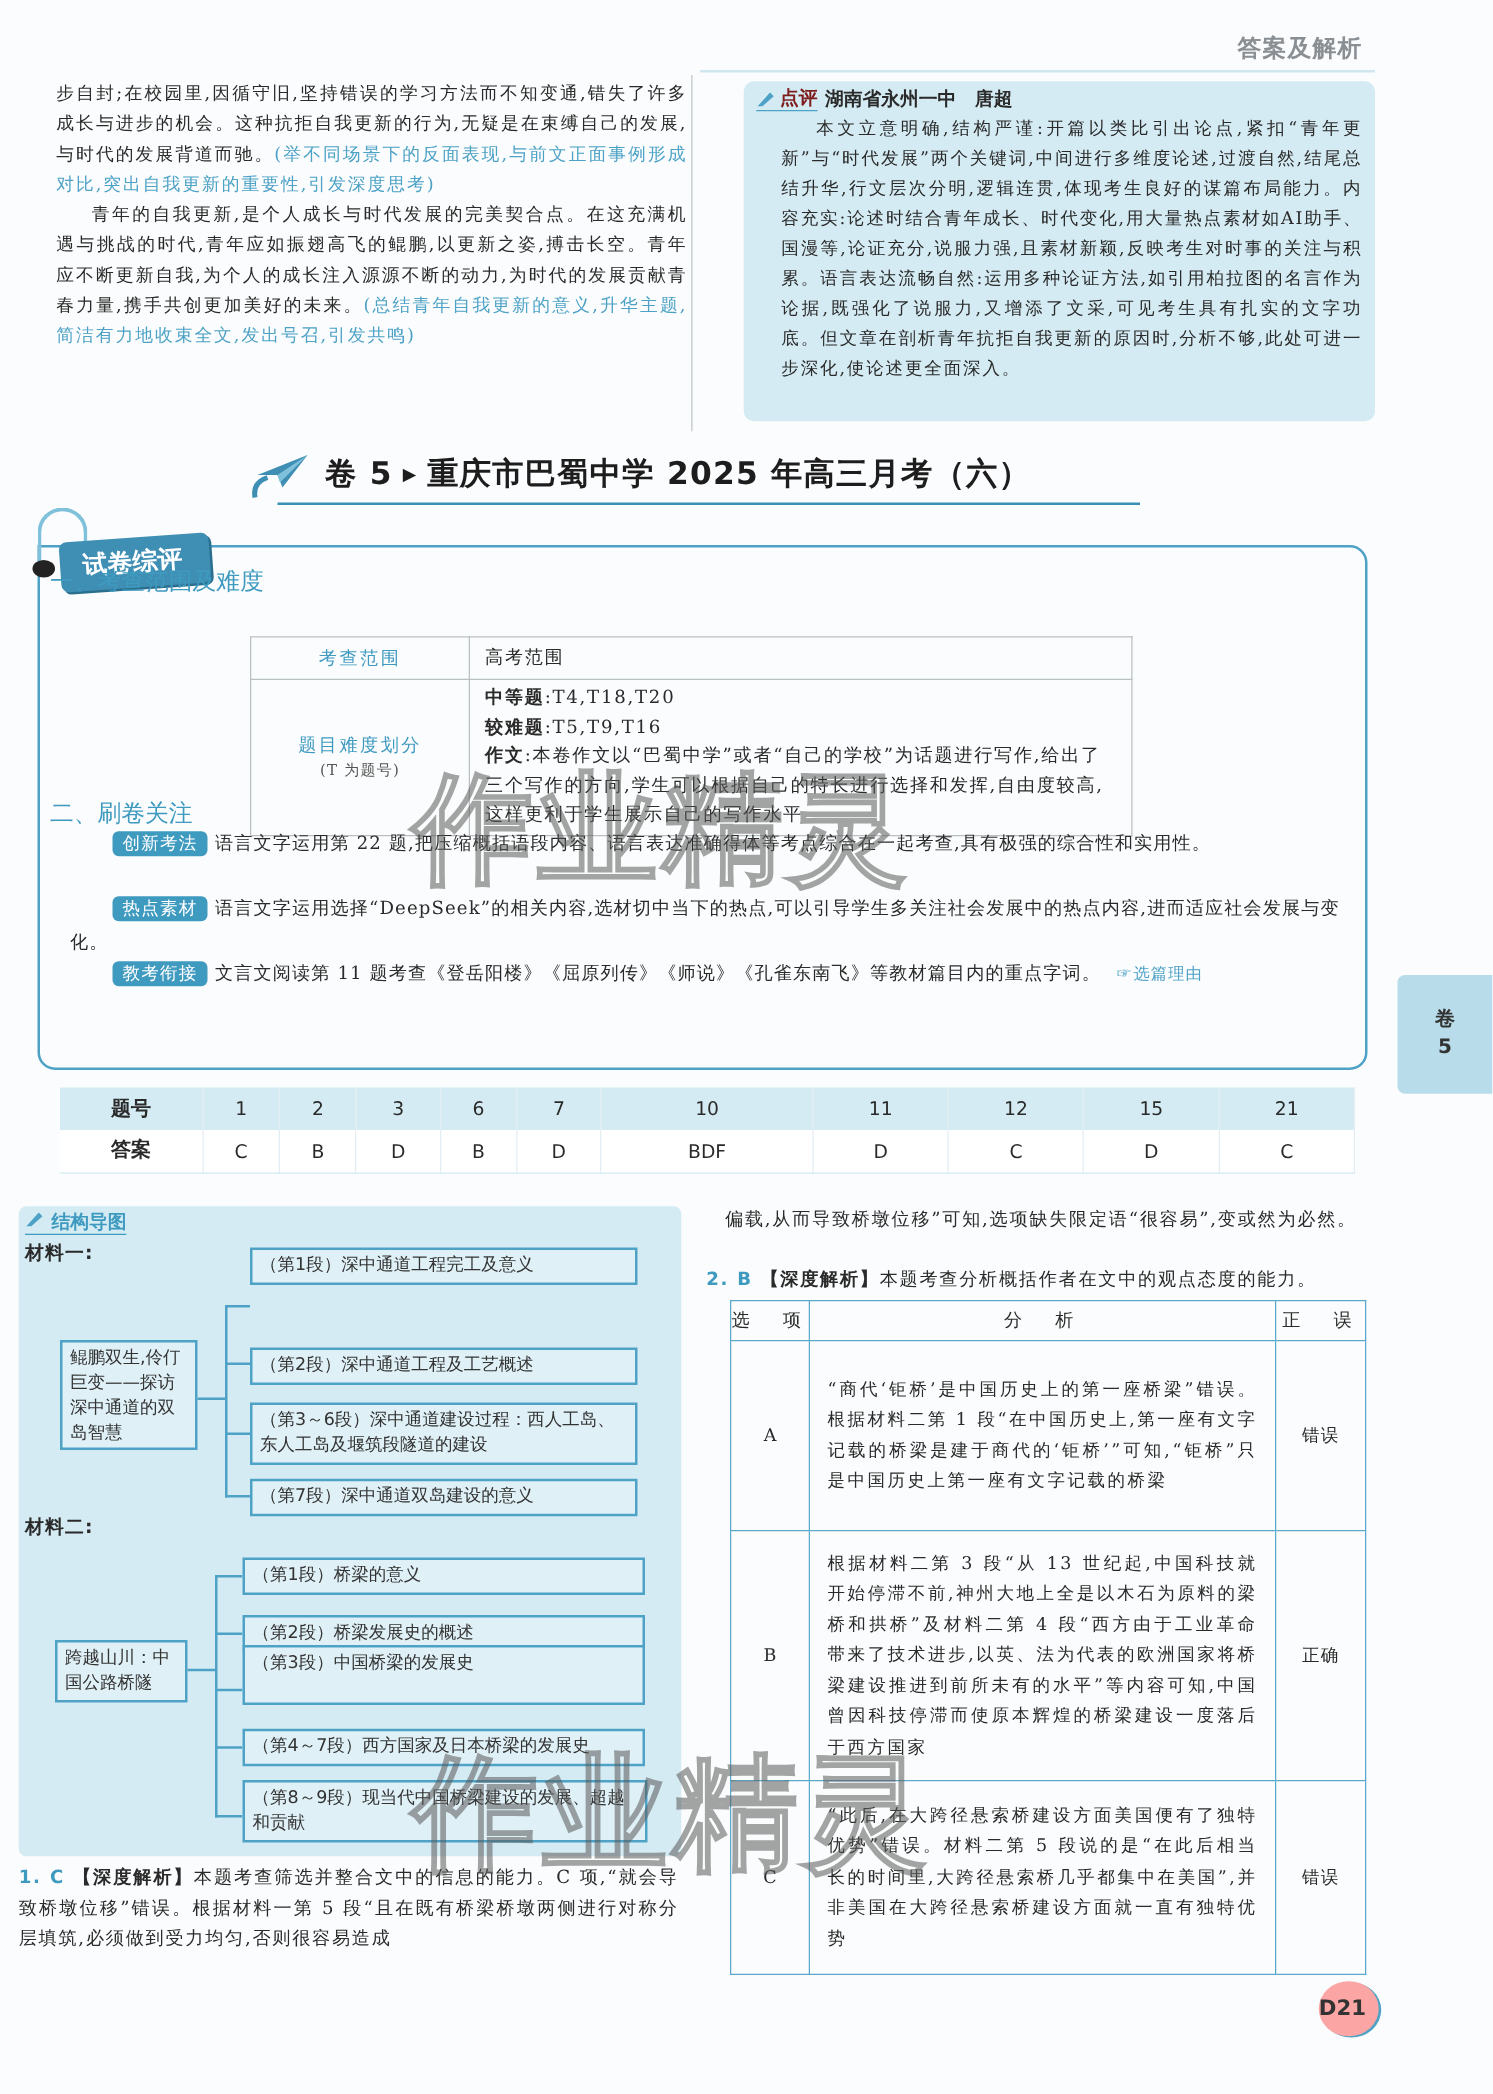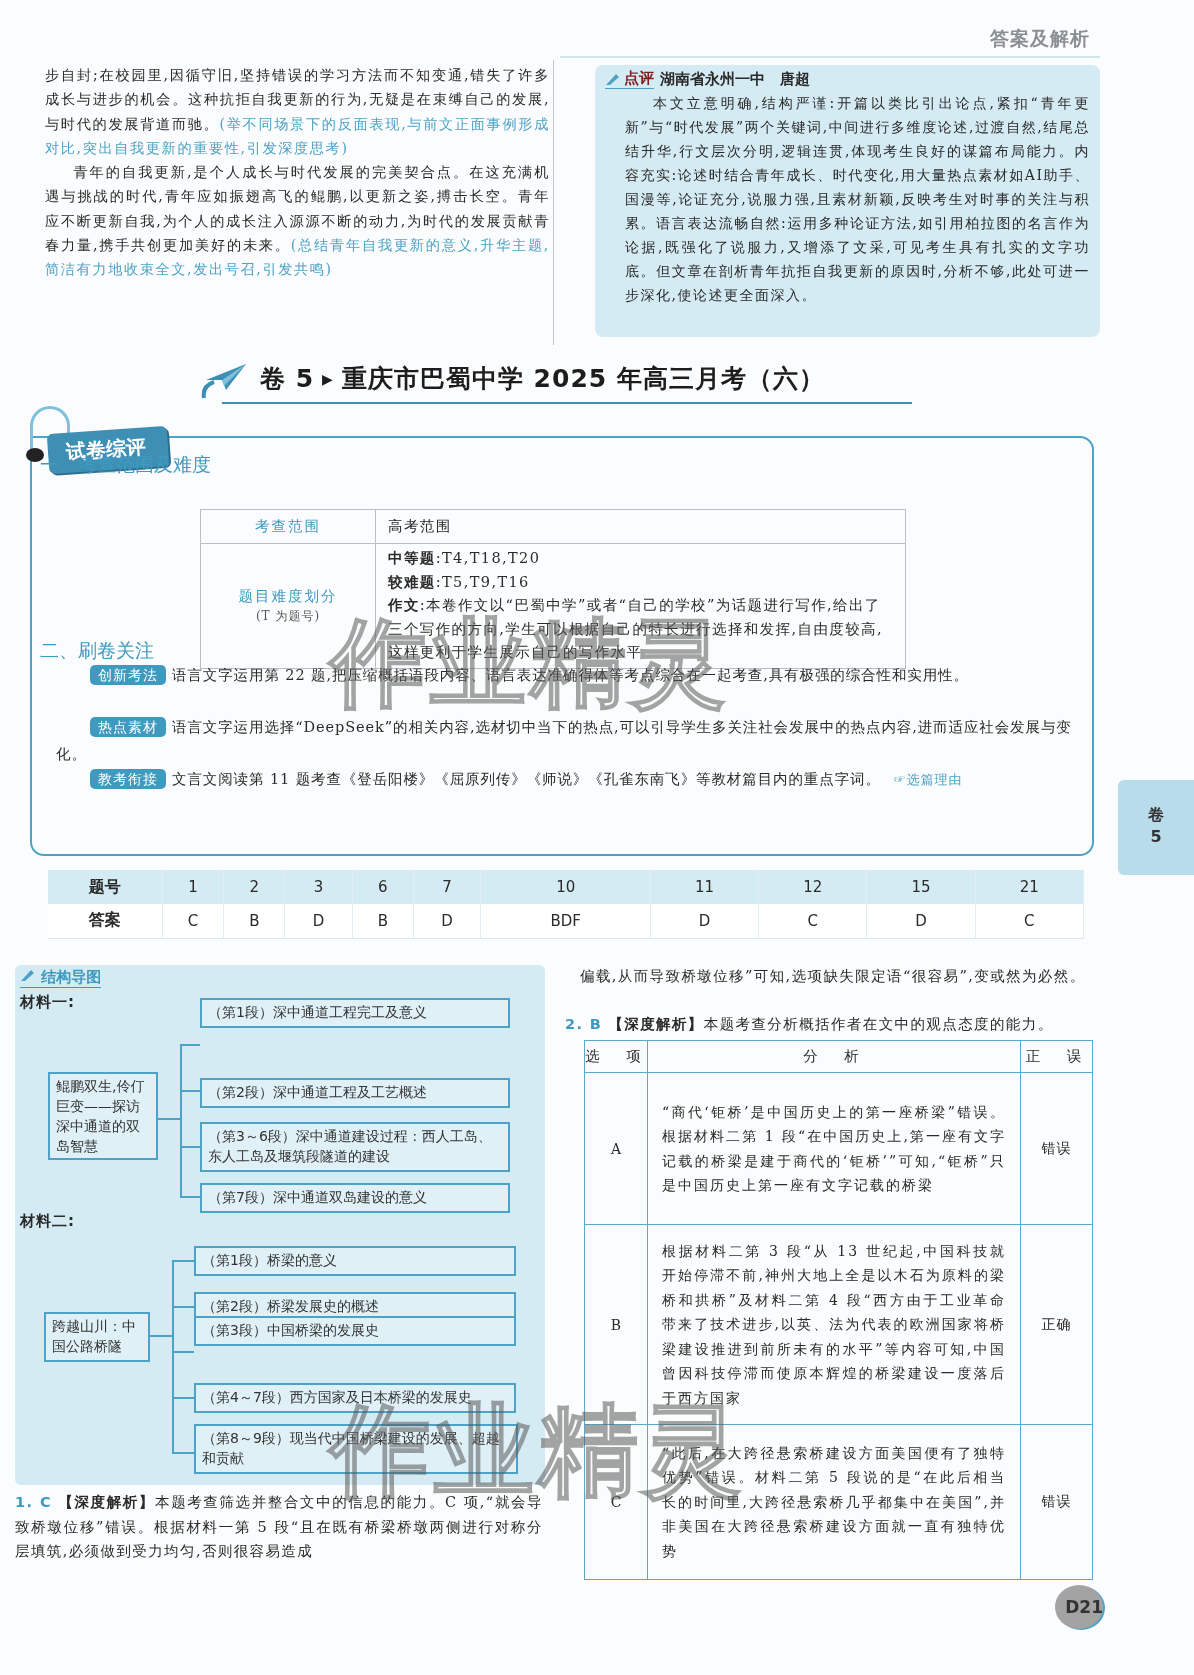--- a/index.html
+++ b/index.html
@@ -76,21 +76,21 @@
   .an-table { position: absolute; left: 584px; top: 1040px; width: 509px; border-collapse: collapse; font-size: 14px; }
   .an-table td, .an-table th { border: 1px solid #5aa9cc; vertical-align: middle; }
   .an-table th { font-family: "DejaVu Sans", sans-serif; font-weight: normal; height: 32px; font-size: 14.5px; letter-spacing: 6px; }
   .an-table td.opt { width: 63px; text-align: center; }
   .an-table td.res { width: 72px; text-align: center; letter-spacing: 1px; }
   .an-table td.txt { padding: 2px 14px; line-height: 24.5px; letter-spacing: 2px; text-align: justify; }
 
   
   .side-tab { position: absolute; left: 1118px; top: 780px; width: 76px; height: 95px; background: #b9dcea; border-radius: 6px 0 0 6px; font-family: "DejaVu Sans", sans-serif; font-weight: bold; font-size: 16px; text-align: center; padding-top: 24px; line-height: 22px; color: #333; }
 
-  .page-num { position: absolute; left: 1055px; top: 1585px; width: 48px; height: 44px; border-radius: 50%; background: #a3a3a3; box-shadow: 2px 1px 0 #4da2c6; font-family: "DejaVu Sans", sans-serif; font-weight: bold; font-size: 17px; text-align: right; line-height: 44px; color: #333; }
+  .page-num { position: absolute; left: 1055px; top: 1585px; width: 48px; height: 44px; border-radius: 50%; background: #fca5a5; box-shadow: 2px 1px 0 #4da2c6; font-family: "DejaVu Sans", sans-serif; font-weight: bold; font-size: 17px; text-align: left; line-height: 44px; color: #333; }
 
   .watermark { position: absolute; font-family: "DejaVu Sans", sans-serif; font-weight: bold; color: transparent; -webkit-text-stroke: 1.5px rgba(90,90,90,0.55); letter-spacing: 4px; pointer-events: none; }
 </style>
 </head>
 <body>
 
 <div class="page-header">答案及解析</div>
 <div class="header-line"></div>
 
 <div class="essay">
@@ -219,21 +219,21 @@
 <div class="mbox" style="left:44px; top:1312px; width:106px; height:50px;">跨越山川：中国公路桥隧</div>
 <div class="mline" style="left:150px; top:1335px; width:22px; height:2px;"></div>
 <div class="mline" style="left:172px; top:1260px; width:2px; height:194px;"></div>
 <div class="mline" style="left:172px; top:1260px; width:22px; height:2px;"></div>
 <div class="mline" style="left:172px; top:1306px; width:22px; height:2px;"></div>
 <div class="mline" style="left:172px; top:1351px; width:22px; height:2px;"></div>
 <div class="mline" style="left:172px; top:1397px; width:22px; height:2px;"></div>
 <div class="mline" style="left:172px; top:1452px; width:22px; height:2px;"></div>
 <div class="mbox" style="left:194px; top:1246px; width:322px; height:30px;">（第1段）桥梁的意义</div>
 <div class="mbox" style="left:194px; top:1292px; width:322px; height:30px;">（第2段）桥梁发展史的概述</div>
-<div class="mbox" style="left:194px; top:1316px; width:322px; height:30px;">（第3段）中国桥梁的发展史</div>
+<div class="mbox" style="left:194px; top:1316px; width:322px; height:48px;">（第3段）中国桥梁的发展史</div>
 <div class="mbox" style="left:194px; top:1383px; width:322px; height:30px;">（第4～7段）西方国家及日本桥梁的发展史</div>
 <div class="mbox" style="left:194px; top:1424px; width:324px; height:50px;">（第8～9段）现当代中国桥梁建设的发展、超越和贡献</div>
 
 <div class="ans-text" style="left:15px; top:1490px; width:528px;">
   <span class="qnum">1. C</span>
   <span class="bk">【深度解析】</span><span>本题考查筛选并整合文中的信息的能力。C 项,“就会导致桥墩位移”错误。根据材料一第 5 段“且在既有桥梁桥墩两侧进行对称分层填筑,必须做到受力均匀,否则很容易造成</span>
 </div>
 
 <div class="ans-text" style="left:580px; top:964px; width:510px;">偏载,从而导致桥墩位移”可知,选项缺失限定语“很容易”,变或然为必然。</div>
 <div class="ans-text" style="left:565px; top:1012px; width:530px;">

